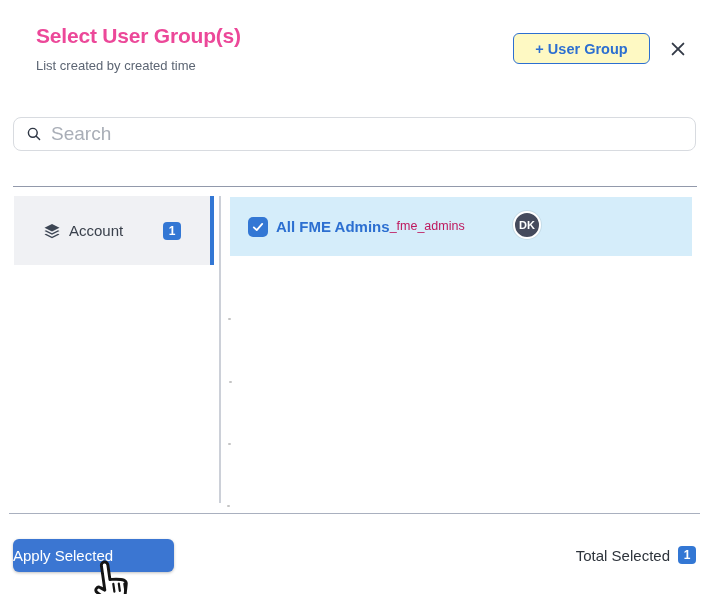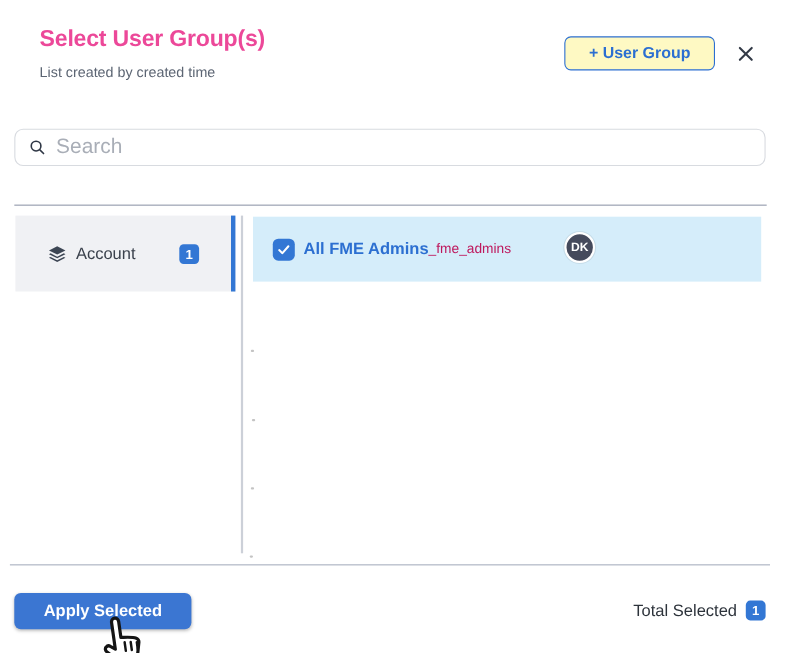--- a/index.html
+++ b/index.html
@@ -52,21 +52,21 @@
   .row-sub { font-size:12.5px; color:#be185d; margin-top:1px; }
   .avatar { position:absolute; left:239px; top:14px; width:28px; height:28px; border-radius:50%;
     background:var(--avatar-bg,#454a5c); border:2px solid #fff; box-shadow:0 0 0 1px rgba(0,0,0,0.07);
     color:#fff; font-size:11px; font-weight:700; display:flex; align-items:center; justify-content:center;margin-left:44px; }
 
   .ph-dot { position:absolute; width:3px; height:2px; background:#c4c4c4; border-radius:1px; }
 
   
   .apply-btn { position:absolute; left:13px; top:539px; width:161px; height:33px;
     background:var(--apply-button-blue,#3b76d2); border:none; border-radius:6px;
-    color:#fff; font-size:15px; font-weight:700; display:flex; align-items:center; justify-content:center;
+    color:#fff; font-size:15px; font-weight:400; display:flex; align-items:center; justify-content:flex-start;
     box-shadow:0 1px 3px rgba(0,0,0,0.25); cursor:pointer; font-family:"Liberation Sans", sans-serif; }
   .total-wrap { position:absolute; right:22px; top:546px; display:flex; align-items:center; gap:8px; }
   .total-label { font-size:15px; color:#2d333b; }
 
   .cursor-hand { position:absolute; left:88px; top:558px; width:48px; height:48px;
     transform:rotate(-8deg); pointer-events:none; z-index:10; }
 </style>
 </head>
 <body>
 

